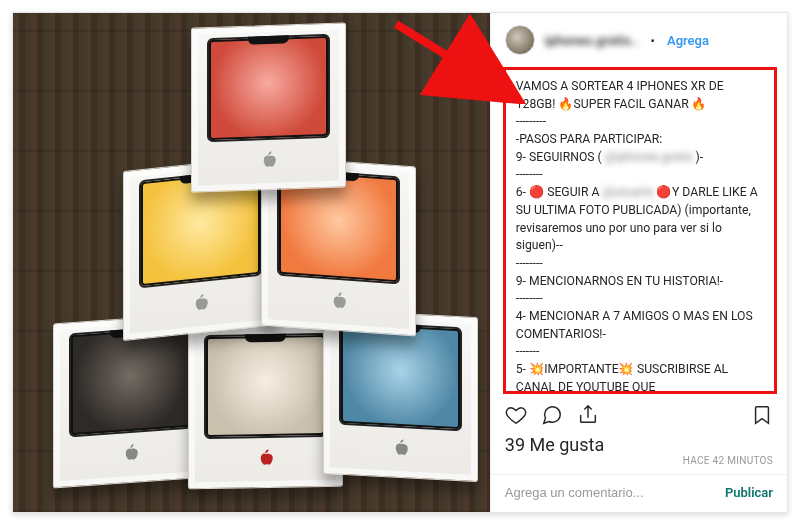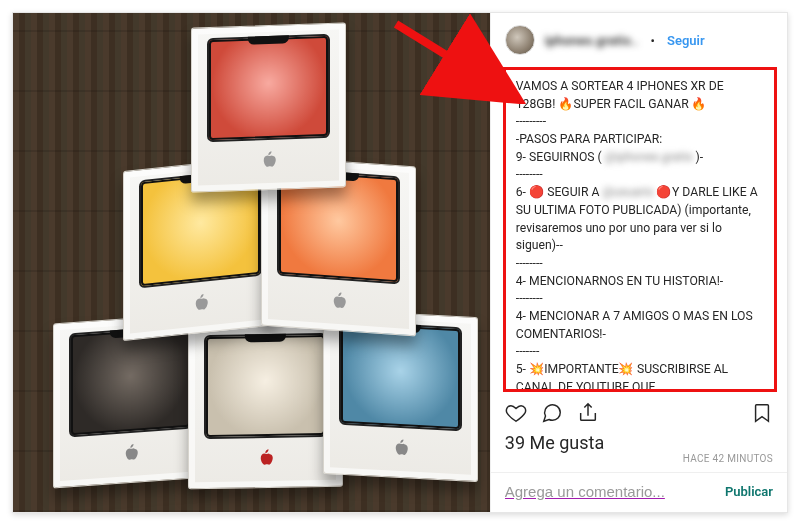--- a/index.html
+++ b/index.html
@@ -150,23 +150,22 @@
     border-top: 1px solid #efefef;
     display: flex;
     align-items: center;
     padding: 10px 14px 12px 14px;
     gap: 8px;
   }
   .comment-input {
     flex: 1;
     border: none;
     outline: none;
-    font-size: 15px;
+    font-size: 13px;
     color: #a21caf;
-    text-decoration: underline;
   }
   .comment-input::placeholder { color: #999; }
   .publish {
     font-size: 13px;
     font-weight: 600;
     color: #0f766e;
   }
   .arrow {
     position: absolute;
     left: 388px; top: 14px;
@@ -231,32 +230,32 @@
             <path fill="#999" d="M14 6c-1 0-2 .6-3 .6S9 6 8 6C5 6 3 8.5 3 12c0 4 2.6 9 5 9 1 0 1.5-.6 3-.6s2 .6 3 .6c2.3 0 5-5 5-9 0-3-1.6-5-4-5zM12 4c1-1 1.4-2.5 1.3-3.6C12 .5 10.6 1.3 10 2.3c-.8 1-.9 2.3-.8 3 .1 0 1.8 0 2.8-1.3z"></path>
           </svg></div>
     </div>
   </div>
 
   <div class="right">
     <div class="header">
       <div class="avatar"></div>
       <span class="uname">iphones.gratis..</span>
       <span class="dot">•</span>
-      <span class="follow">Seguir</span>
+      <span class="follow">Agrega</span>
     </div>
 
     <div class="caption-wrap">
       <div class="caption"><span>VAMOS A SORTEAR 4 IPHONES XR DE 128GB! 🔥SUPER FACIL GANAR 🔥</span>
 <span>---------</span>
 <span>-PASOS PARA PARTICIPAR:</span>
 <span>9- SEGUIRNOS ( </span><span class="blur">@iphones.gratis</span><span> )-</span>
 <span>--------</span>
 <span>6- 🔴 SEGUIR A </span><span class="blur">@usuario</span><span> 🔴Y DARLE LIKE A SU ULTIMA FOTO PUBLICADA) (importante, revisaremos uno por uno para ver si lo siguen)--</span>
 <span>--------</span>
-<span>4- MENCIONARNOS EN TU HISTORIA!-</span>
+<span>9- MENCIONARNOS EN TU HISTORIA!-</span>
 <span>--------</span>
 <span>4- MENCIONAR A 7 AMIGOS O MAS EN LOS COMENTARIOS!-</span>
 <span>-------</span>
 <span>5- 💥IMPORTANTE💥 SUSCRIBIRSE AL CANAL DE YOUTUBE QUE</span></div>
     </div>
 
     <div class="actions">
       <span><svg viewBox="0 0 24 24">
             <path d="M12 21s-7.5-4.9-10-9.4C.4 7.9 3 4 6.5 4 8.5 4 10 5 12 7c2-2 3.5-3 5.5-3C21 4 23.6 7.9 22 11.6 19.5 16.1 12 21 12 21z"></path>
           </svg></span>

